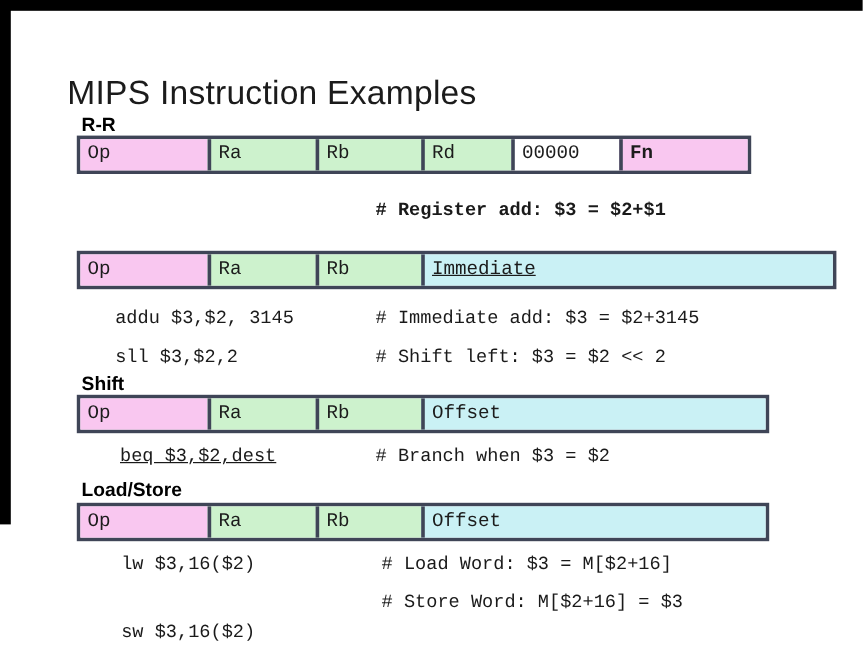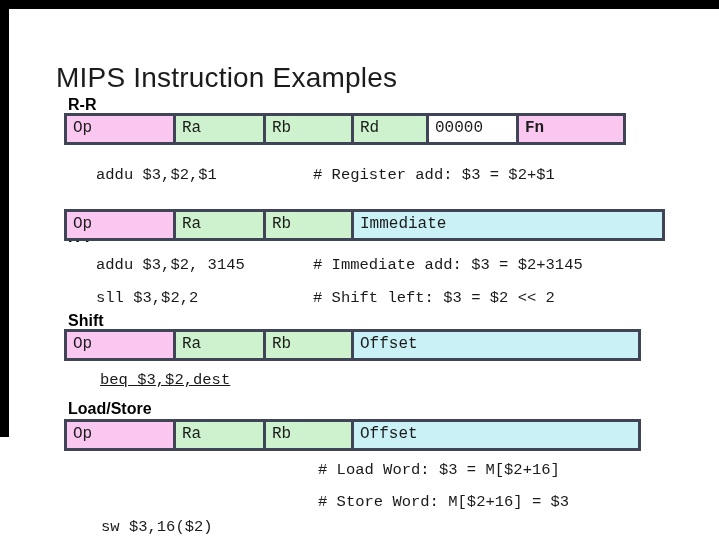--- a/index.html
+++ b/index.html
@@ -52,44 +52,45 @@
   <div class="edge-left"></div>
 <div class="sec-label" style="top: 96px;">R-R</div>
     <div class="fmt-table" style="top: 113px;">
       <div class="cell c-pink" style="width: 106px;">Op</div>
       <div class="cell c-green" style="width: 90px;">Ra</div>
       <div class="cell c-green" style="width: 88px;">Rb</div>
       <div class="cell c-green" style="width: 75px;">Rd</div>
       <div class="cell c-white" style="width: 90px;">00000</div>
       <div class="cell c-pink" style="width: 107px; font-weight: bold;">Fn</div>
     </div>
-    <span class="code-part" style="left: 96px; top: 166px;">addu $3,$2,$1</span>
-    <span class="code-part" style="left: 313px; top: 166px;"># Register add: $3 = $2+$1</span>
+    <span class="code-part" style="left: 313px; top: 166px; font-weight: bold;"># Register add: $3 = $2+$1</span>
     <div class="sec-label" style="top: 192px; margin-top: 36px;">R-I</div>
     <div class="fmt-table" style="top: 209px;">
       <div class="cell c-pink" style="width: 106px;">Op</div>
       <div class="cell c-green" style="width: 90px;">Ra</div>
       <div class="cell c-green" style="width: 88px;">Rb</div>
-      <div class="cell c-cyan" style="width: 311px;">Immediate</div>
+      <div class="cell c-cyan" style="width: 343px; text-decoration: underline;">Immediate</div>
     </div>
     <span class="code-part" style="left: 96px; top: 256px;">addu $3,$2, 3145</span>
     <span class="code-part" style="left: 313px; top: 256px;"># Immediate add: $3 = $2+3145</span>
     <span class="code-part" style="left: 96px; top: 289px;">sll $3,$2,2</span>
     <span class="code-part" style="left: 313px; top: 289px;"># Shift left: $3 = $2 &lt;&lt; 2</span>
     <div class="sec-label" style="top: 312px;">Shift</div>
     <div class="fmt-table" style="top: 329px;">
       <div class="cell c-pink" style="width: 106px;">Op</div>
       <div class="cell c-green" style="width: 90px;">Ra</div>
       <div class="cell c-green" style="width: 88px;">Rb</div>
       <div class="cell c-cyan" style="width: 287px;">Offset</div>
     </div>
     <span class="code-part" style="left: 100px; top: 371px; text-decoration: underline;">beq $3,$2,dest</span>
+    <span class="code-part" style="left: 313px; top: 371px;"># Branch when $3 = $2</span>
     <div class="sec-label" style="top: 400px;">Load/Store</div>
     <div class="fmt-table" style="top: 419px;">
       <div class="cell c-pink" style="width: 106px;">Op</div>
       <div class="cell c-green" style="width: 90px;">Ra</div>
       <div class="cell c-green" style="width: 88px;">Rb</div>
       <div class="cell c-cyan" style="width: 287px;">Offset</div>
     </div>
+    <span class="code-part" style="left: 101px; top: 461px;">lw $3,16($2)</span>
     <span class="code-part" style="left: 318px; top: 461px;"># Load Word: $3 = M[$2+16]</span>
     <span class="code-part" style="left: 101px; top: 518px; text-align: right;">sw $3,16($2)</span>
     <span class="code-part" style="left: 318px; top: 493px;"># Store Word: M[$2+16] = $3</span>
   </div>
 
 </body></html>

